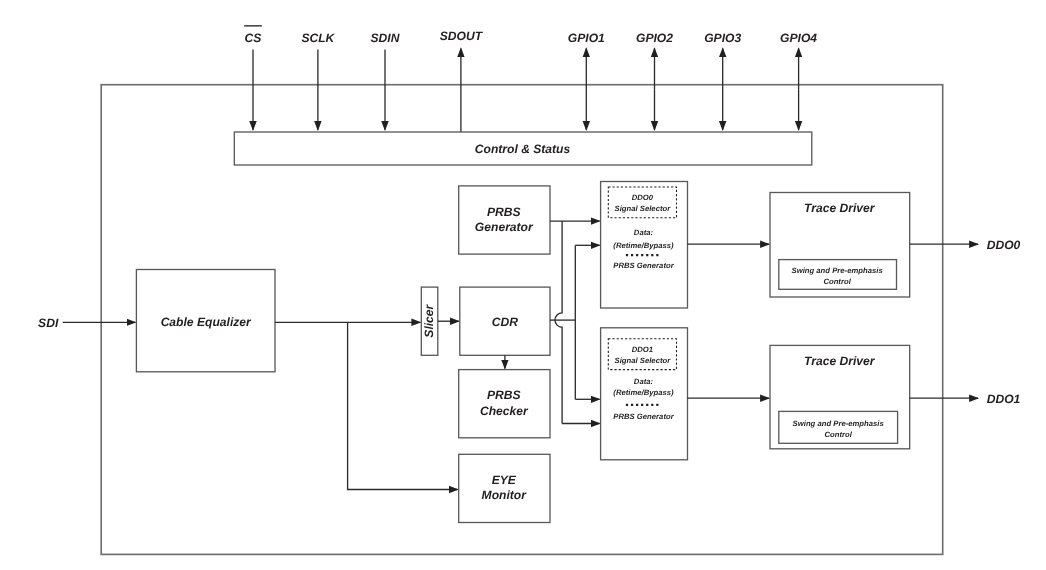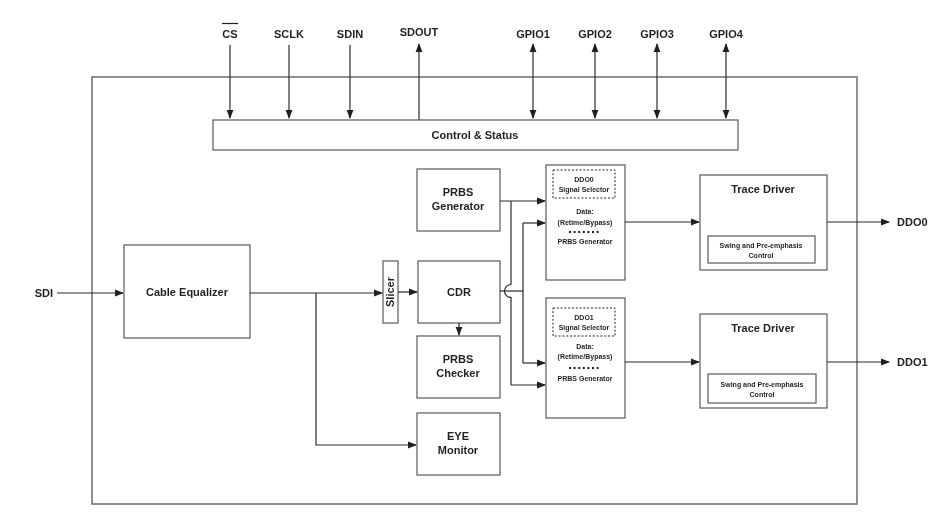--- a/index.html
+++ b/index.html
@@ -1,20 +1,21 @@
 <!DOCTYPE html>
 <html><head>
 <meta charset="utf-8">
 <style>
   html,body{margin:0;padding:0;background:#ffffff;}
   #stage{
     position:relative;
     width:951px;height:518px;
     background:#ffffff;
     font-family:"Liberation Sans", sans-serif;
+    font-style:italic;
   }
   svg{position:absolute;left:0;top:0;}
   text{
     fill:#231f20;
     font-family:"Liberation Sans", sans-serif;
     font-weight:600;
   }
   .lbl{font-size:11px;}
   .sm{font-size:7px;}
   .box{fill:#ffffff;stroke:#58595b;stroke-width:1.2;}

